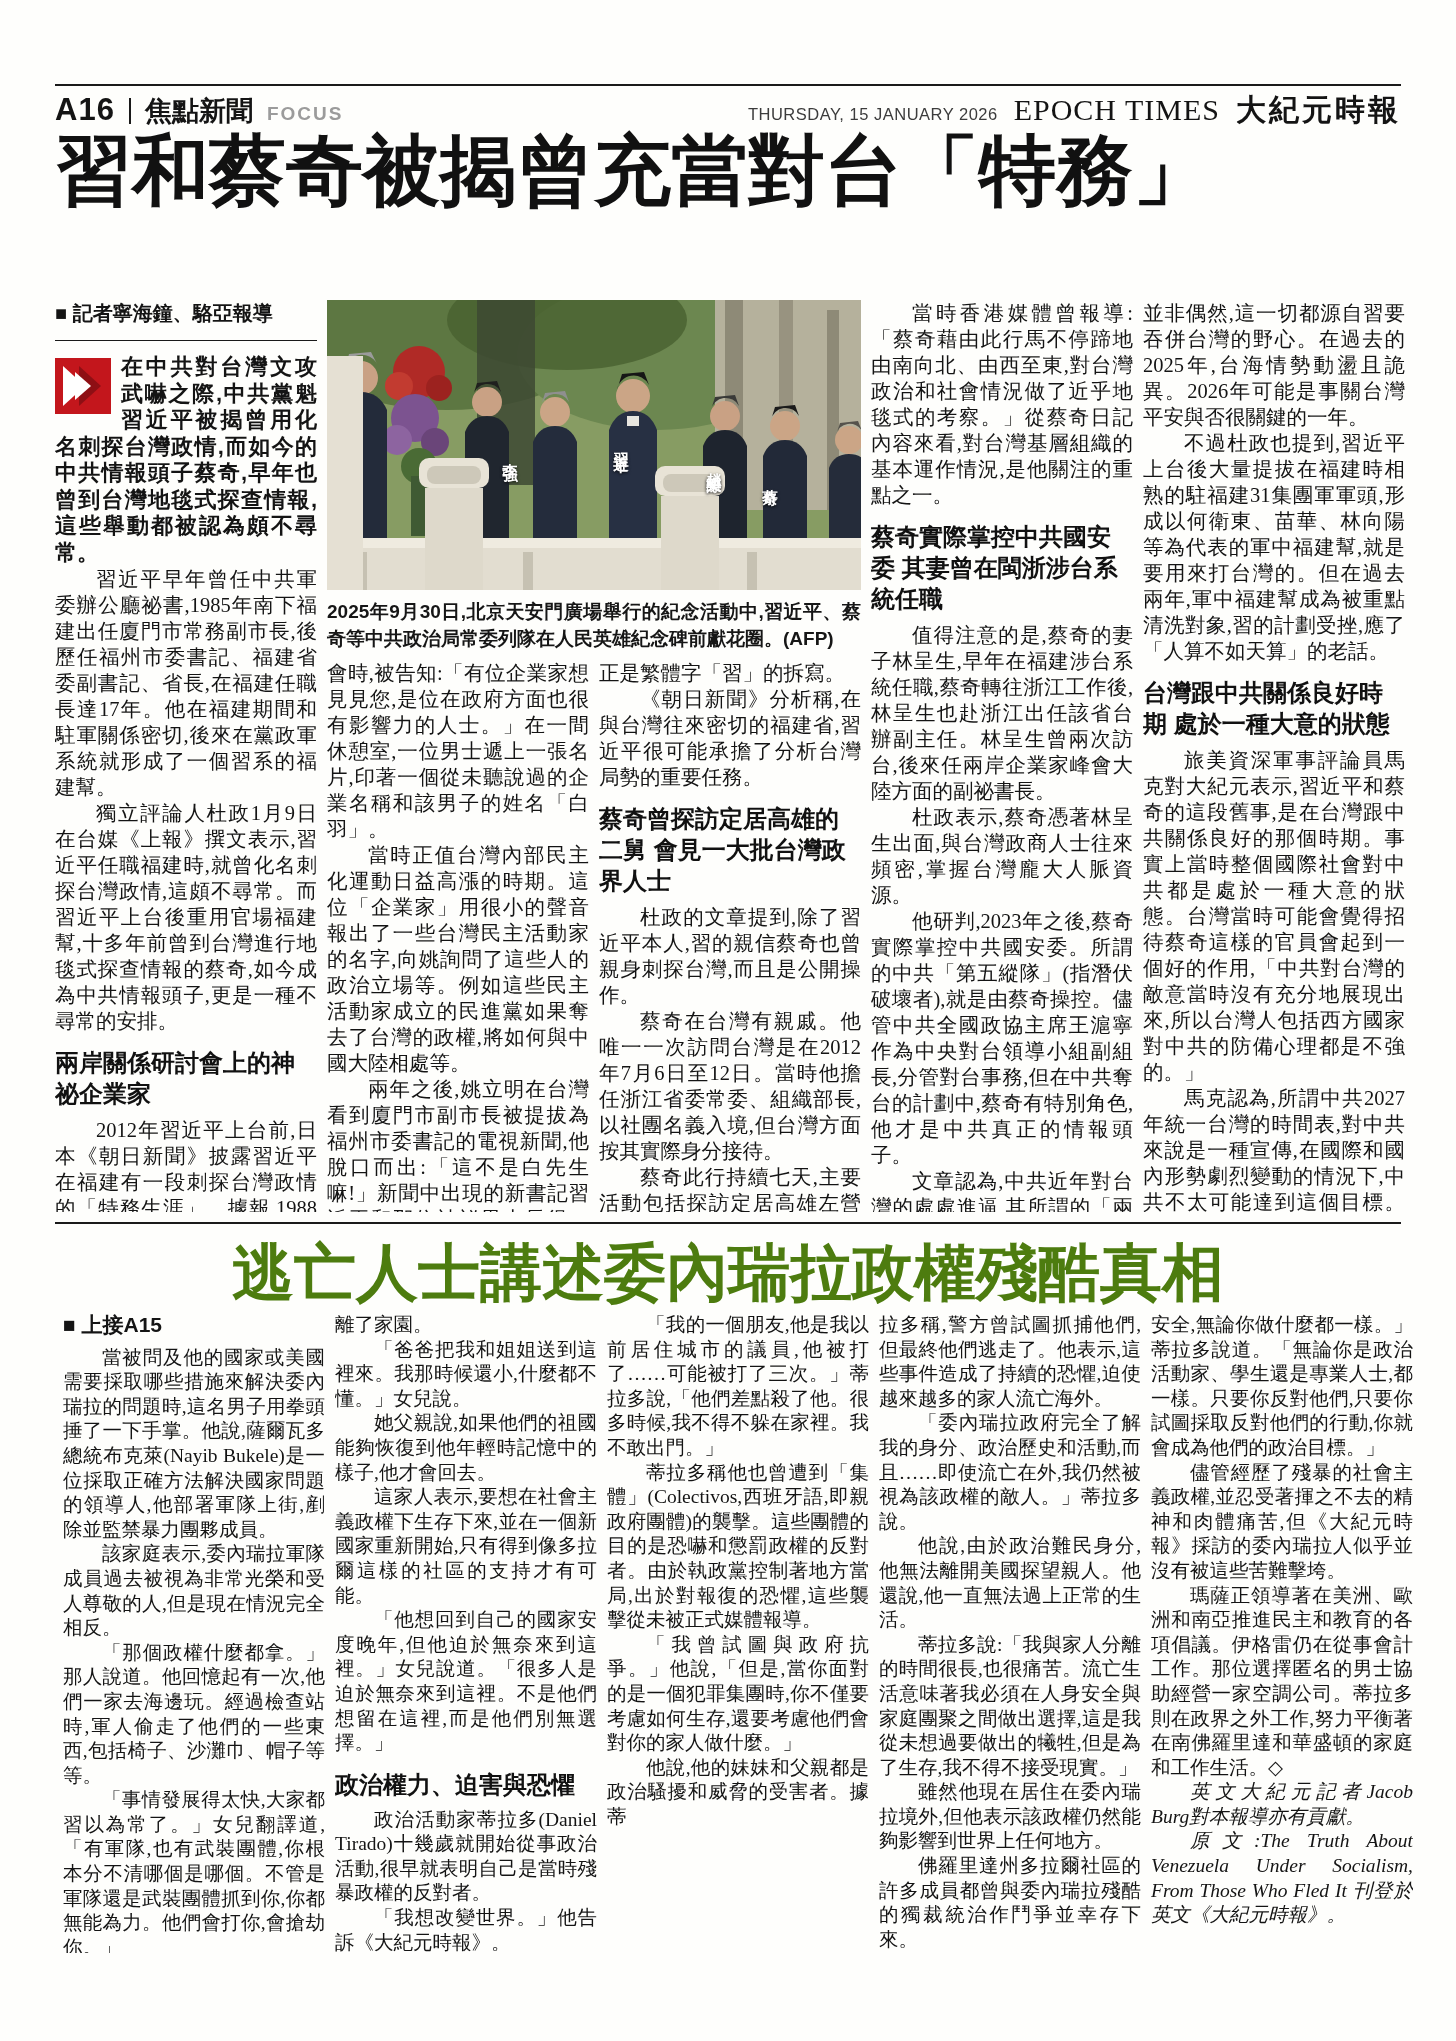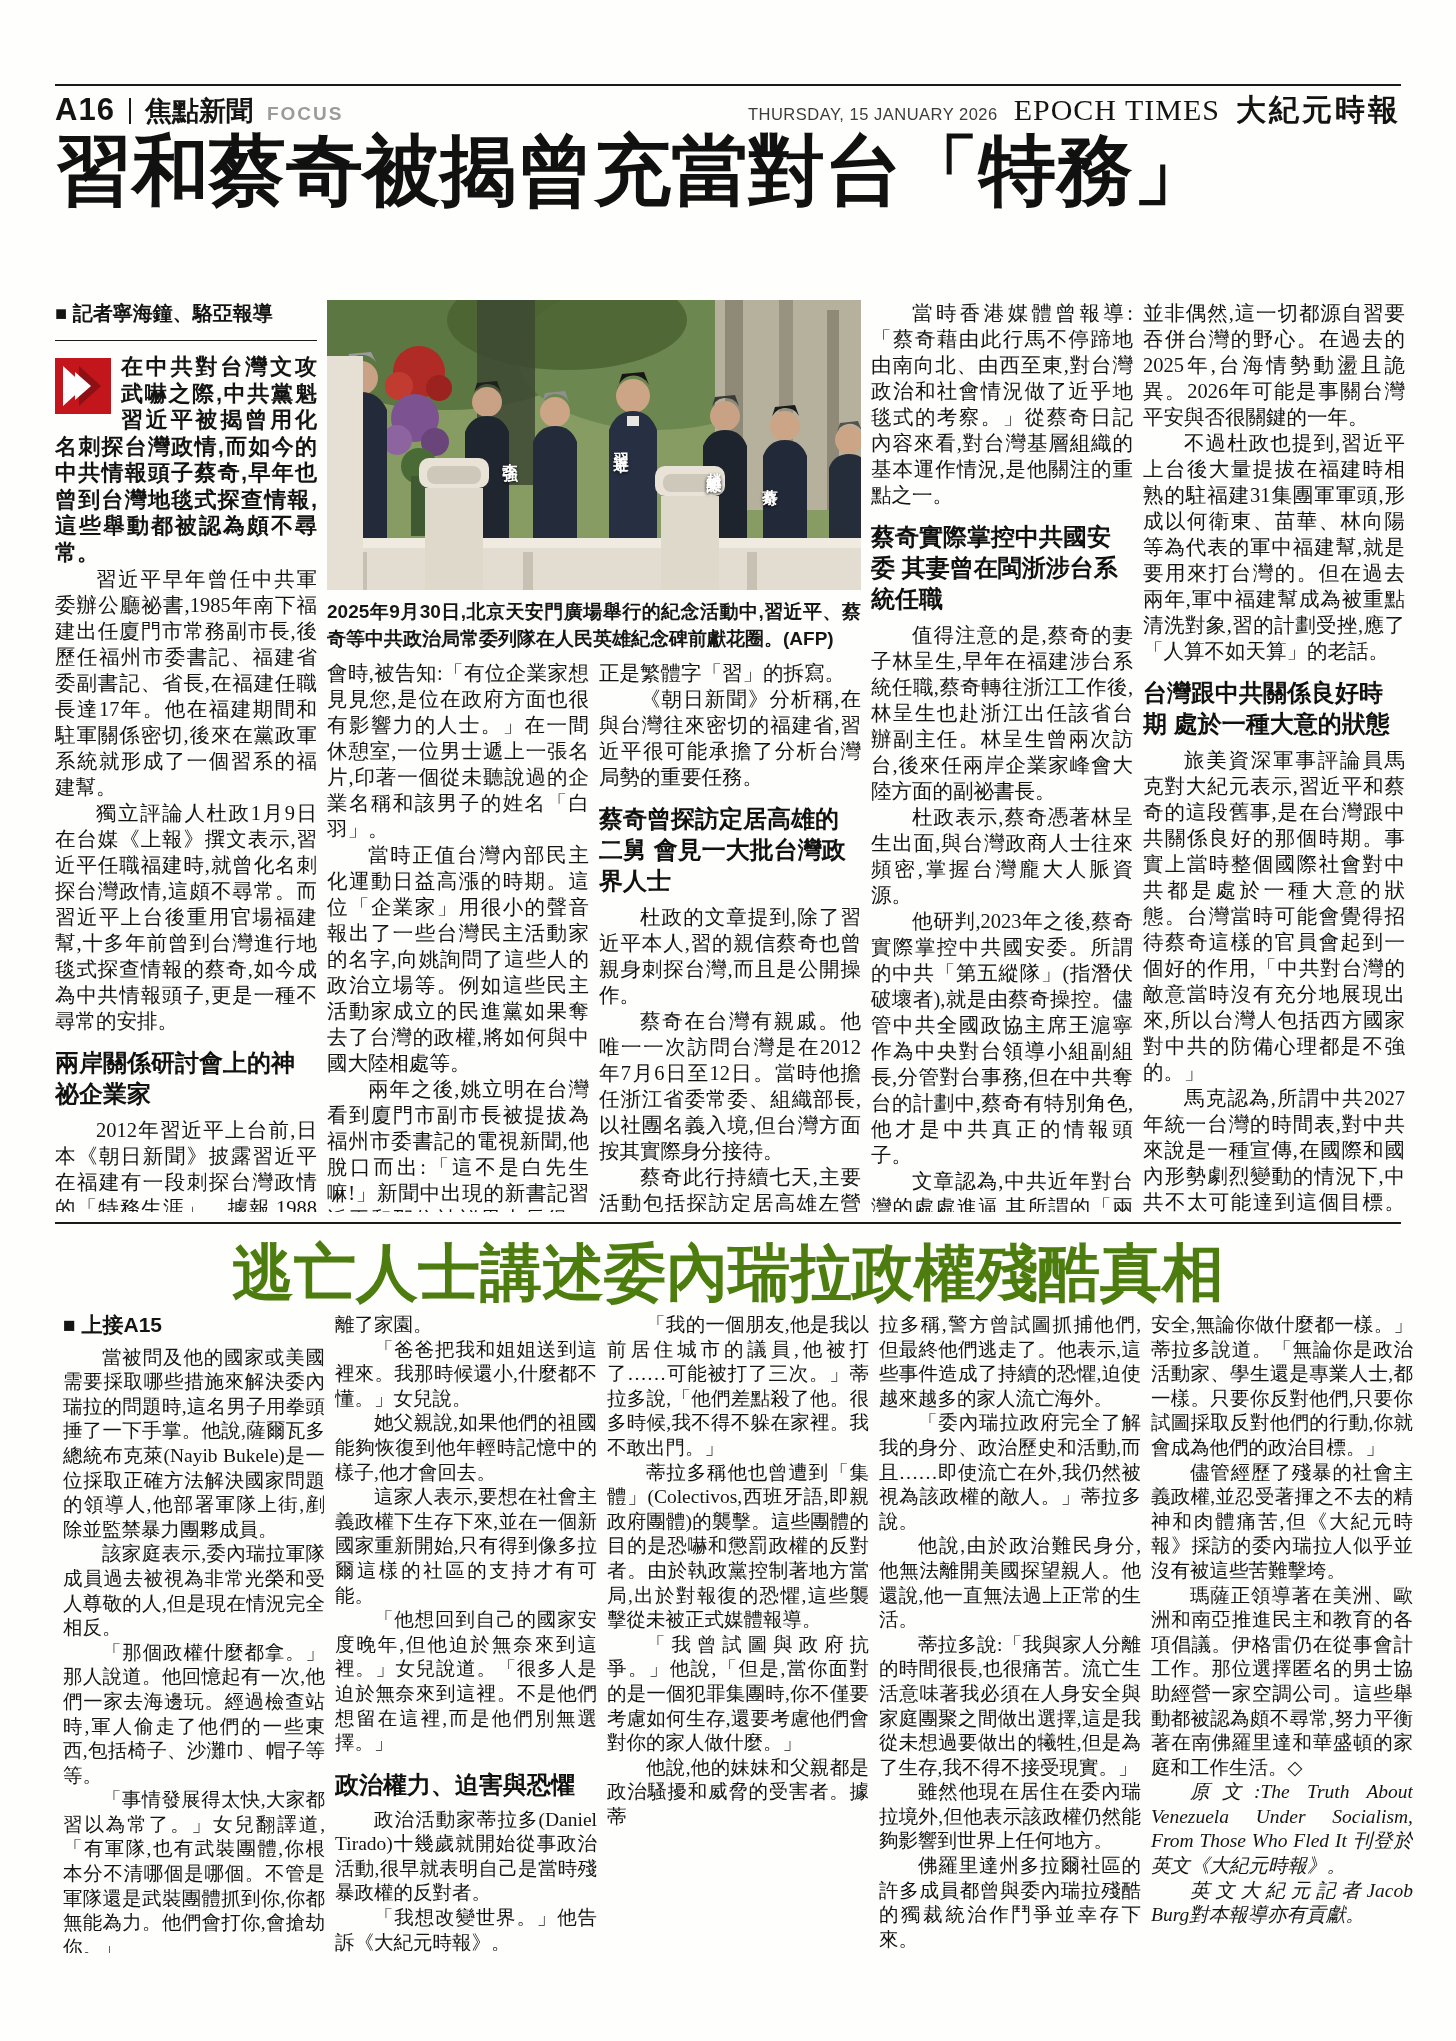--- a/index.html
+++ b/index.html
@@ -235,19 +235,19 @@
       <p>他說,由於政治難民身分,他無法離開美國探望親人。他還說,他一直無法過上正常的生活。</p>
       <p>蒂拉多說:「我與家人分離的時間很長,也很痛苦。流亡生活意味著我必須在人身安全與家庭團聚之間做出選擇,這是我從未想過要做出的犧牲,但是為了生存,我不得不接受現實。」</p>
       <p>雖然他現在居住在委內瑞拉境外,但他表示該政權仍然能夠影響到世界上任何地方。</p>
       <p>佛羅里達州多拉爾社區的許多成員都曾與委內瑞拉殘酷的獨裁統治作鬥爭並幸存下來。</p>
       <p>「在委內瑞拉,你永遠不會</p>
     </div>
 
     <div class="col" style="left:1143px;top:1313px;height:640px;">
       <p class="cont">安全,無論你做什麼都一樣。」蒂拉多說道。「無論你是政治活動家、學生還是專業人士,都一樣。只要你反對他們,只要你試圖採取反對他們的行動,你就會成為他們的政治目標。」</p>
       <p>儘管經歷了殘暴的社會主義政權,並忍受著揮之不去的精神和肉體痛苦,但《大紀元時報》採訪的委內瑞拉人似乎並沒有被這些苦難擊垮。</p>
-      <p>瑪薩正領導著在美洲、歐洲和南亞推進民主和教育的各項倡議。伊格雷仍在從事會計工作。那位選擇匿名的男士協助經營一家空調公司。這些舉動都被認為頗不尋常,努力平衡著在南佛羅里達和華盛頓的家庭和工作生活。◇</p>
+      <p>瑪薩正領導著在美洲、歐洲和南亞推進民主和教育的各項倡議。伊格雷仍在從事會計工作。那位選擇匿名的男士協助經營一家空調公司。蒂拉多則在政界之外工作,努力平衡著在南佛羅里達和華盛頓的家庭和工作生活。◇</p>
+      <p class="credit">英文大紀元記者Jacob Burg對本報導亦有貢獻。</p>
       <p class="credit">原文:The Truth About Venezuela Under Socialism, From Those Who Fled It 刊登於英文《大紀元時報》。</p>
-      <p class="credit">英文大紀元記者Jacob Burg對本報導亦有貢獻。</p>
     </div>
   </div>
 
 </div>
 
 </body></html>

